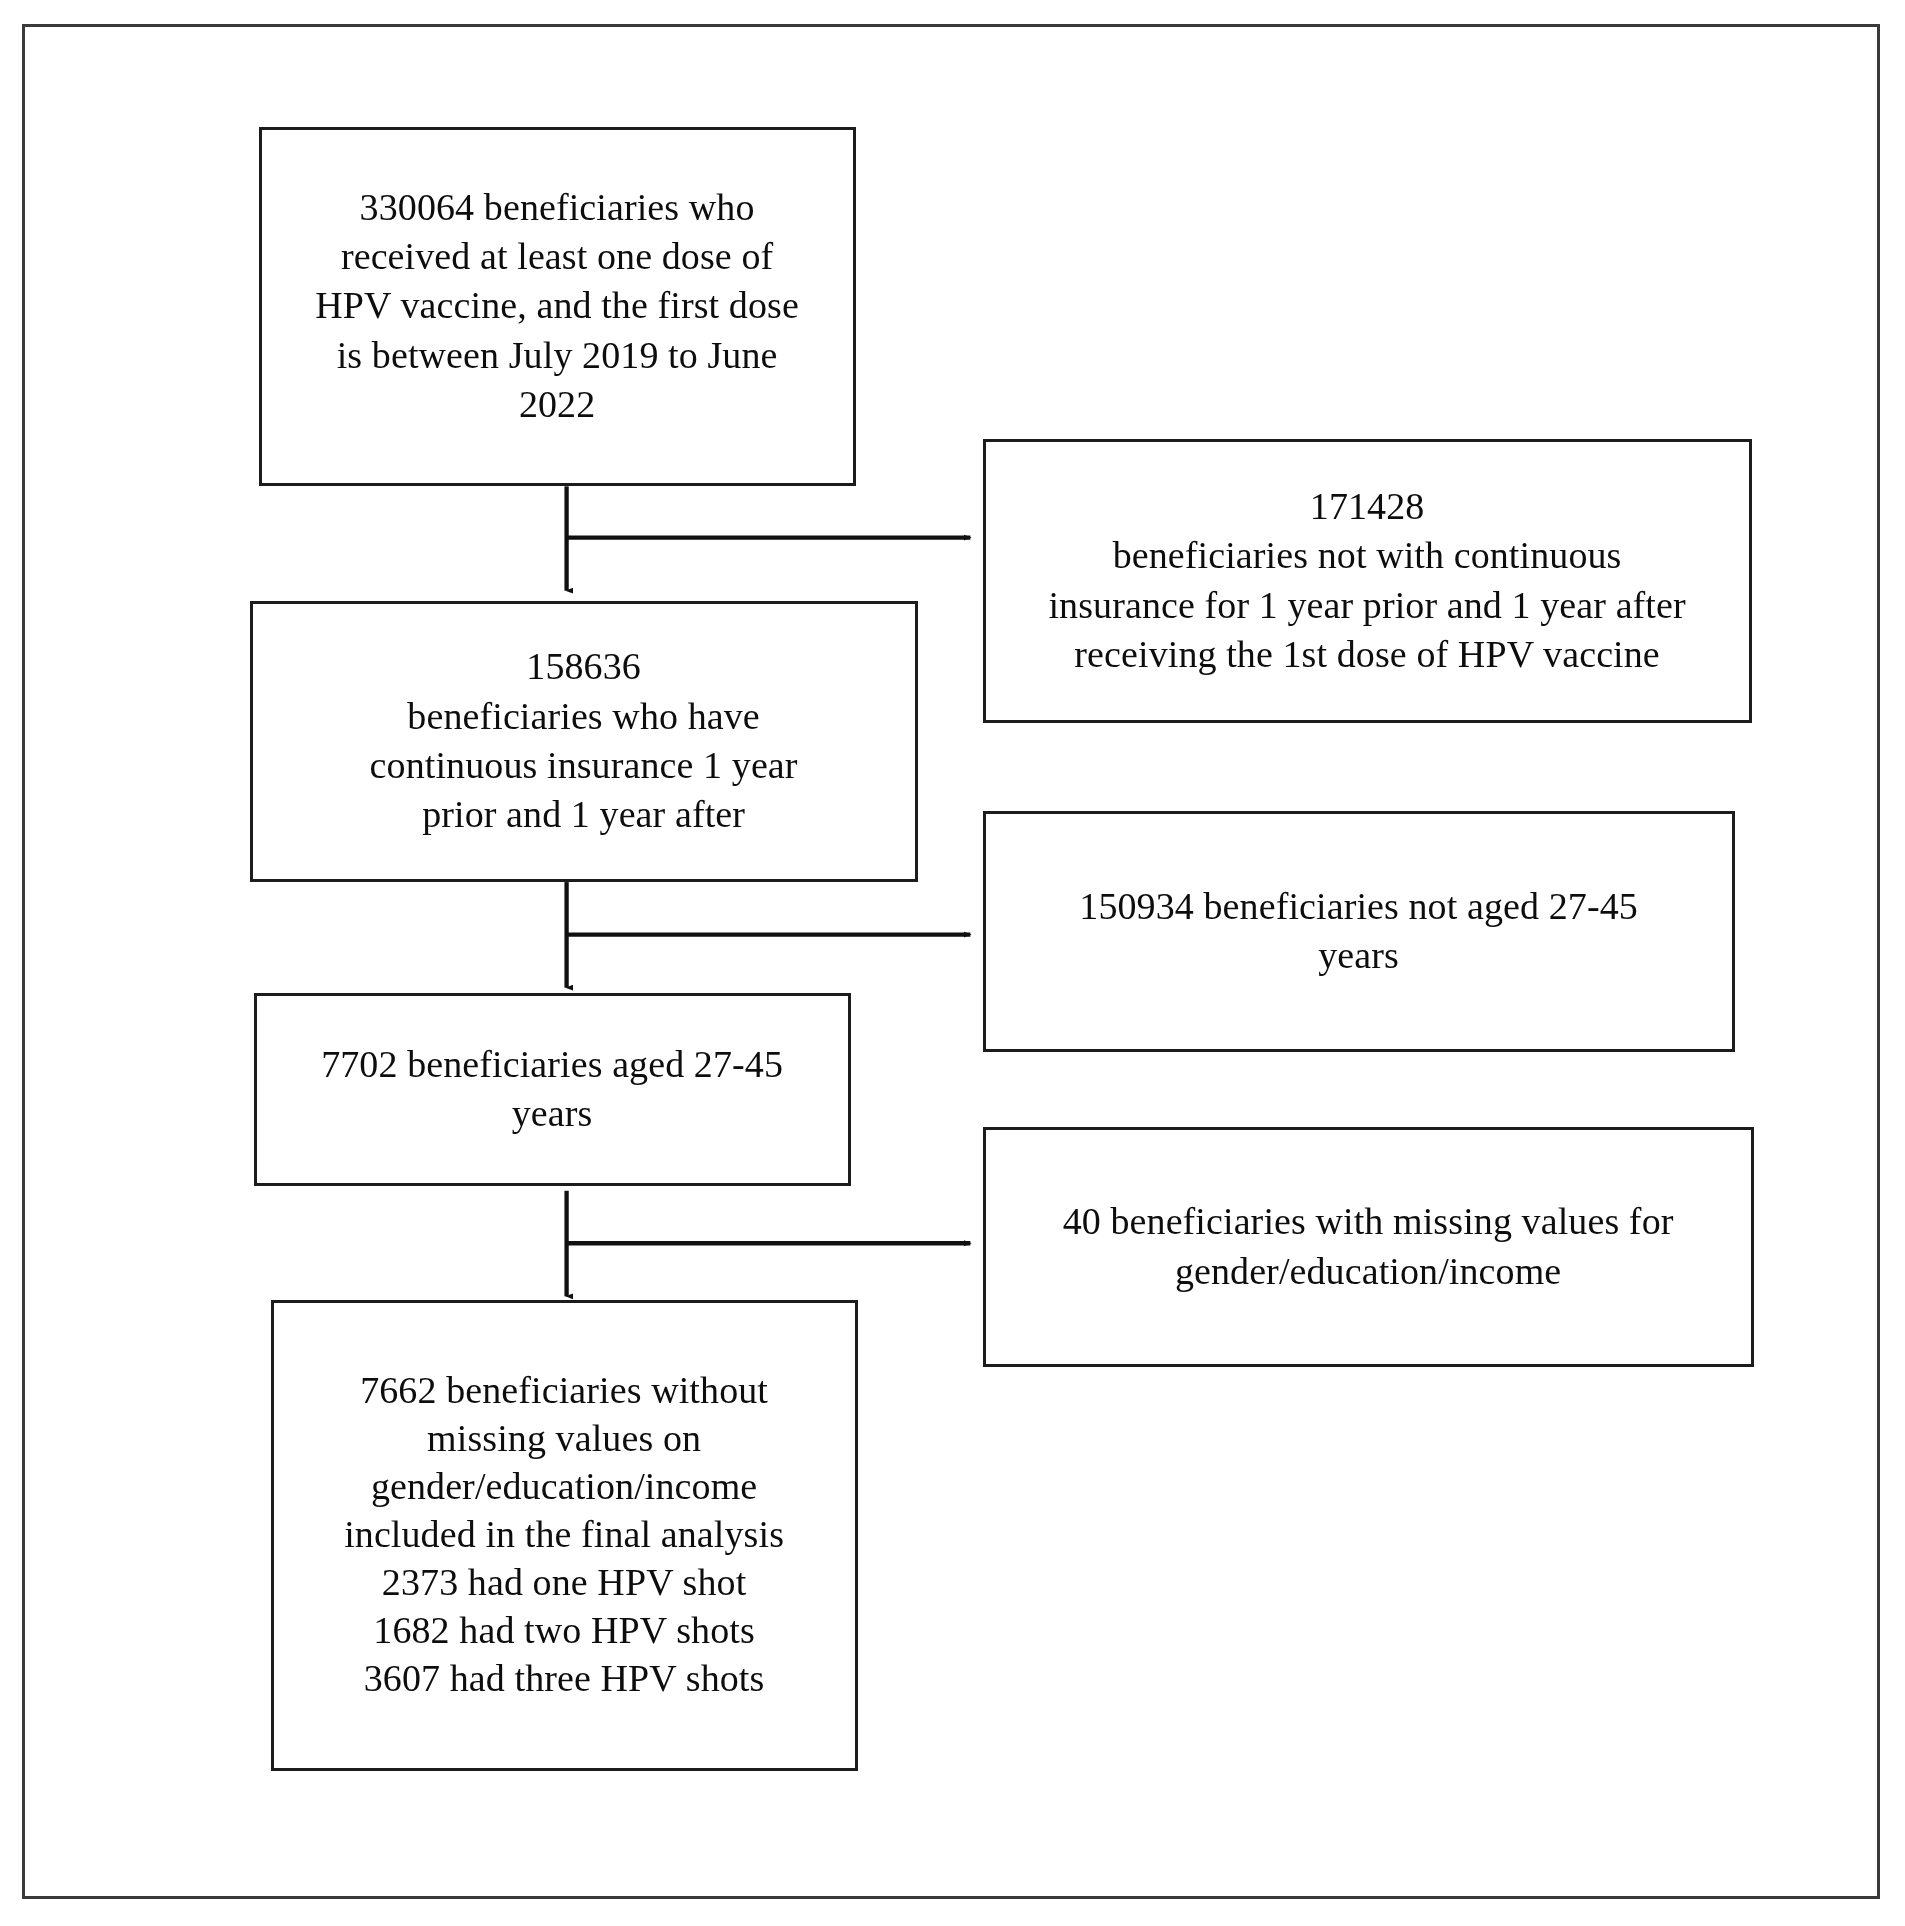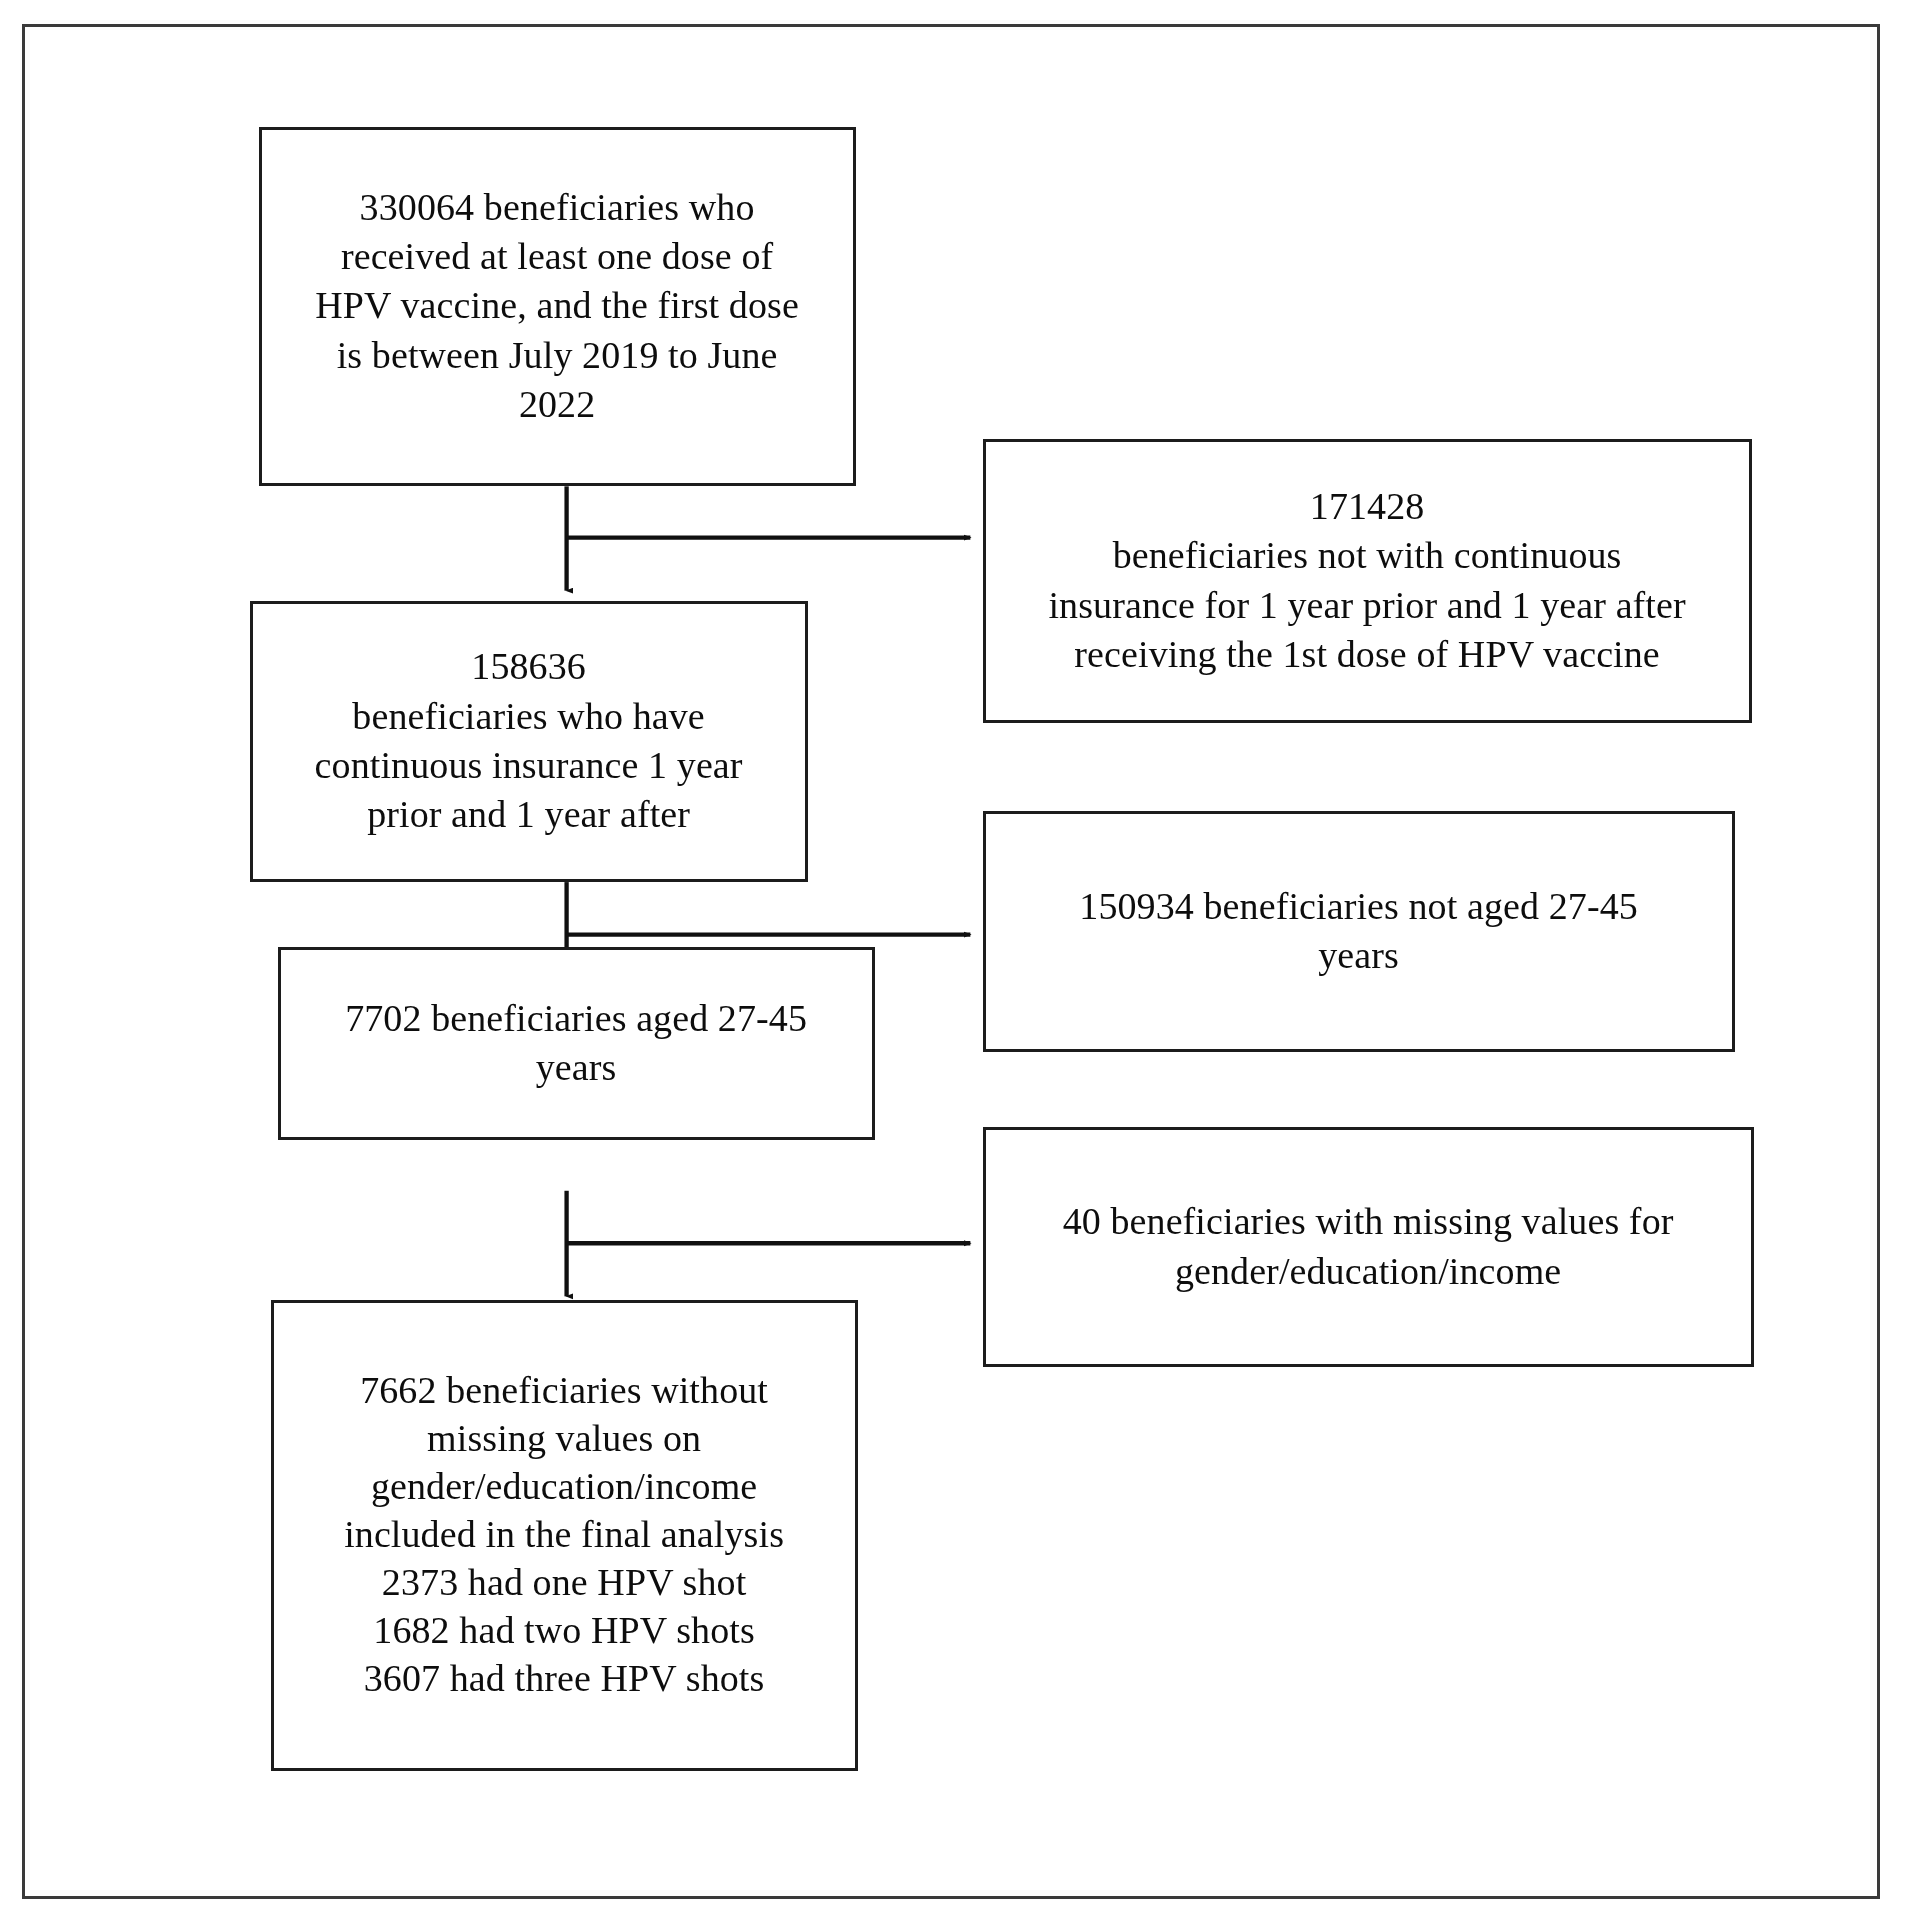--- a/index.html
+++ b/index.html
@@ -104,33 +104,33 @@
 2022</div>
     </div>
 
     <div class="node-box" style="left:958px; top:412px; width:769px; height:284px;">
       <div class="node-text">171428
 beneficiaries not with continuous
 insurance for 1 year prior and 1 year after
 receiving the 1st dose of HPV vaccine</div>
     </div>
 
-    <div class="node-box" style="left:225px; top:574px; width:558px; height:281px;">
+    <div class="node-box" style="left:225px; top:574px; width:668px; height:281px;">
       <div class="node-text">158636
 beneficiaries who have
 continuous insurance 1 year
 prior and 1 year after</div>
     </div>
 
     <div class="node-box" style="left:958px; top:784px; width:752px; height:241px;">
       <div class="node-text">150934 beneficiaries not aged 27-45
 years</div>
     </div>
 
-    <div class="node-box" style="left:229px; top:920px; width:597px; height:193px;margin-left:24px;">
+    <div class="node-box" style="left:229px; top:966px; width:597px; height:193px;">
       <div class="node-text">7702 beneficiaries aged 27-45
 years</div>
     </div>
 
     <div class="node-box" style="left:958px; top:1100px; width:771px; height:240px;">
       <div class="node-text">40 beneficiaries with missing values for
 gender/education/income</div>
     </div>
 
     <div class="node-box" style="left:246px; top:1273px; width:587px; height:471px;">

